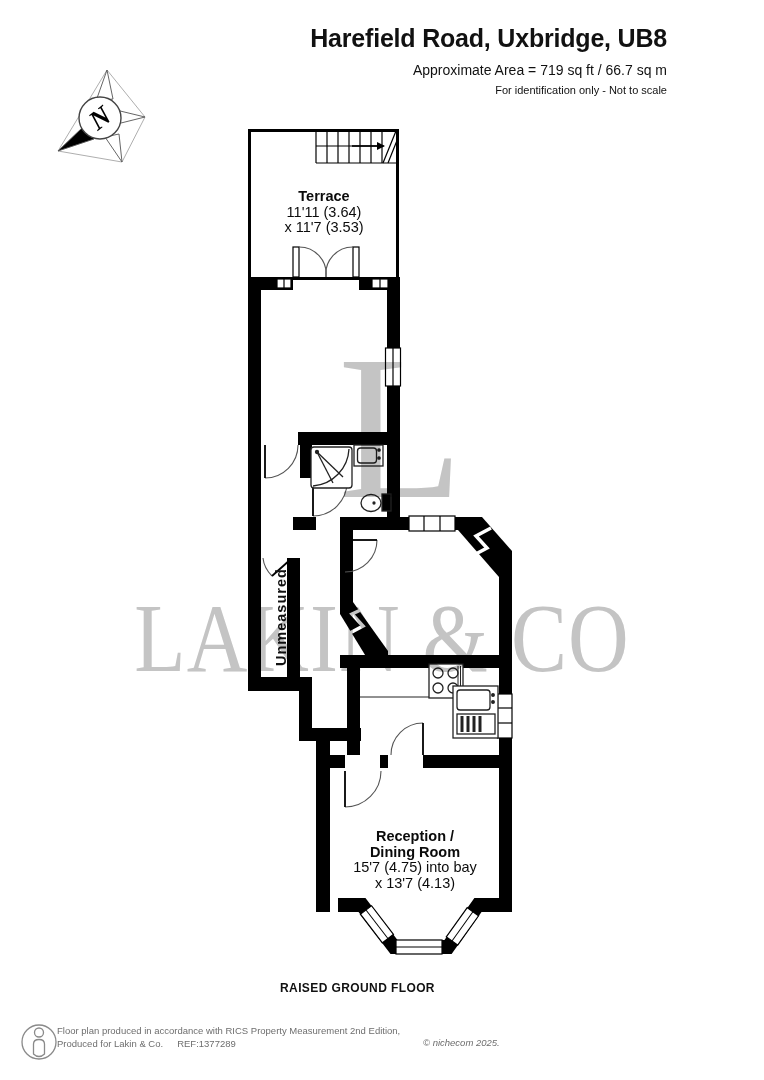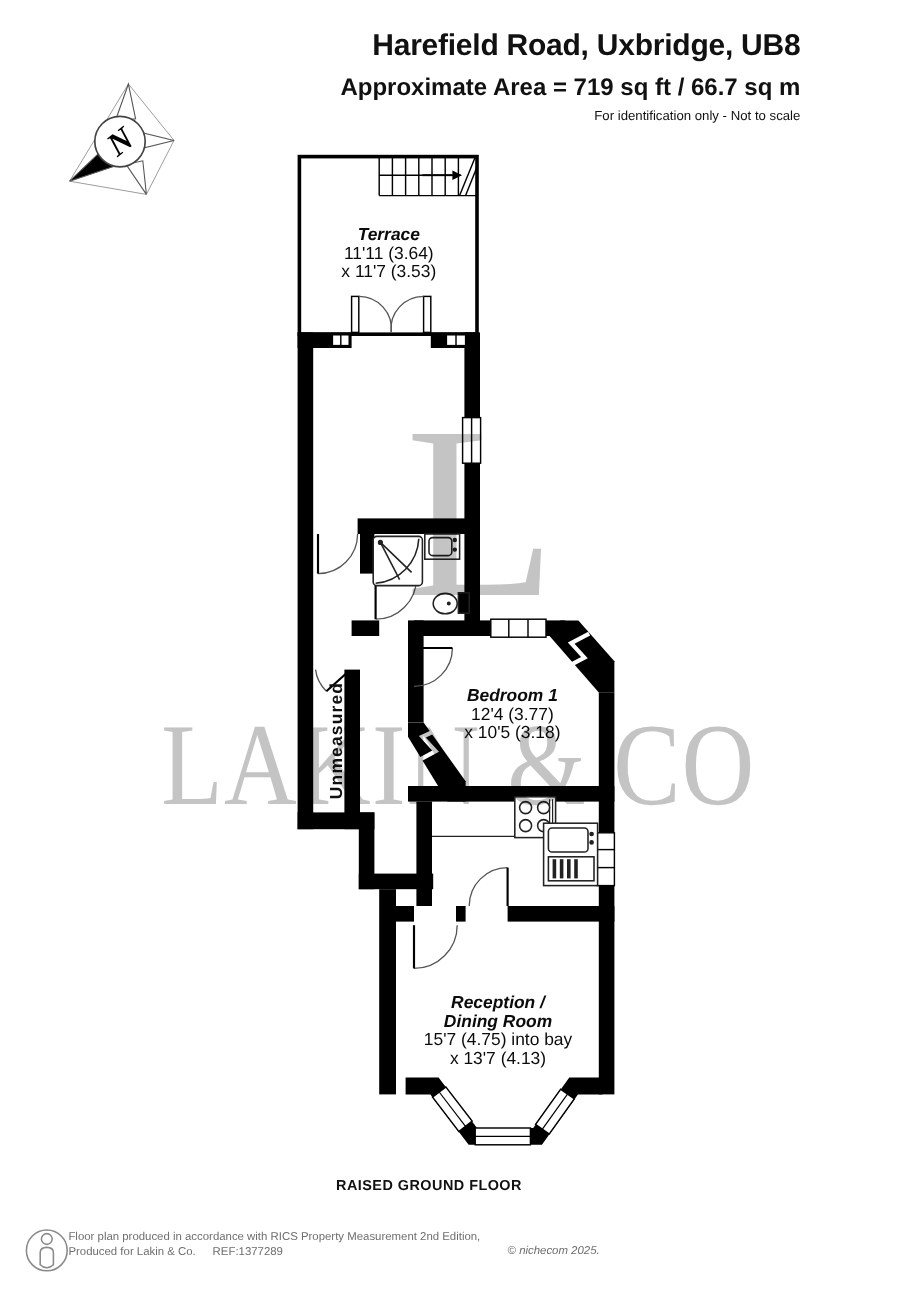--- a/index.html
+++ b/index.html
@@ -1,27 +1,27 @@
 <!DOCTYPE html>
 <html><head>
 <meta charset="utf-8">
 <style>
   html,body{margin:0;padding:0;background:#fff;}
   #page{position:relative;width:676px;height:1080px;background:#ffffff;overflow:hidden;
         font-family:"Liberation Sans",sans-serif;color:#111;}
   
   .hdr{position:absolute;top:24px;right:9px;text-align:right;}
   .hdr .title{font-size:25px;font-weight:bold;letter-spacing:-0.2px;}
-  .hdr .area{font-size:20px;margin-top:9px;font-weight:bold;}
+  .hdr .area{font-size:14px;margin-top:9px;}
   .hdr .note{font-size:11px;margin-top:6px;}
   
   svg.plan{position:absolute;left:0;top:0;}
   
   .room-label{position:absolute;text-align:center;font-size:14.5px;line-height:15.5px;color:#0b0b0b;}
-  .room-label .nm{font-weight:bold;font-style:italic;}
+  .room-label .nm{font-weight:bold;}
   .lbl-terrace  {left:250px;top:189px;width:148px;}
   .lbl-bedroom2 {left:252px;top:346px;width:140px;}
   .lbl-bedroom1 {left:352px;top:573px;width:150px;}
   .lbl-kitchen  {left:360px;top:699px;width:142px;}
   .lbl-reception{left:326px;top:829px;width:178px;}
   .corridor-label{position:absolute;left:273px;top:666px;transform:rotate(-90deg);
         transform-origin:0 0;font-size:14.5px;font-weight:bold;letter-spacing:1px;white-space:nowrap;}
   .floor-label{position:absolute;left:280px;top:981px;width:282px;text-align:left;
         font-size:12px;font-weight:bold;letter-spacing:0.4px;}
   
@@ -238,25 +238,20 @@
       <circle cx="39" cy="1032.5" r="4.5"></circle>
       <path d="M33.5,1054 L33.5,1044 Q33.5,1039.5 39,1039.5 Q44.5,1039.5 44.5,1044 L44.5,1054 Q42,1056.5 39,1056.5 Q36,1056.5 33.5,1054 Z"></path>
     </g>
   </svg>
 
   <div class="room-label lbl-terrace">
     <div class="nm">Terrace</div>
     <div>11'11 (3.64)</div>
     <div>x 11'7 (3.53)</div>
   </div>
-  <div class="room-label lbl-bedroom1">
-    <div class="nm">Bedroom 1</div>
-    <div>12'4 (3.77)</div>
-    <div>x 10'5 (3.18)</div>
-  </div>
   <div class="room-label lbl-reception">
     <div class="nm">Reception /</div>
     <div class="nm">Dining Room</div>
     <div>15'7 (4.75) into bay</div>
     <div>x 13'7 (4.13)</div>
   </div>
 
   <div class="corridor-label">Unmeasured</div>
 
   <div class="floor-label">RAISED GROUND FLOOR</div>

